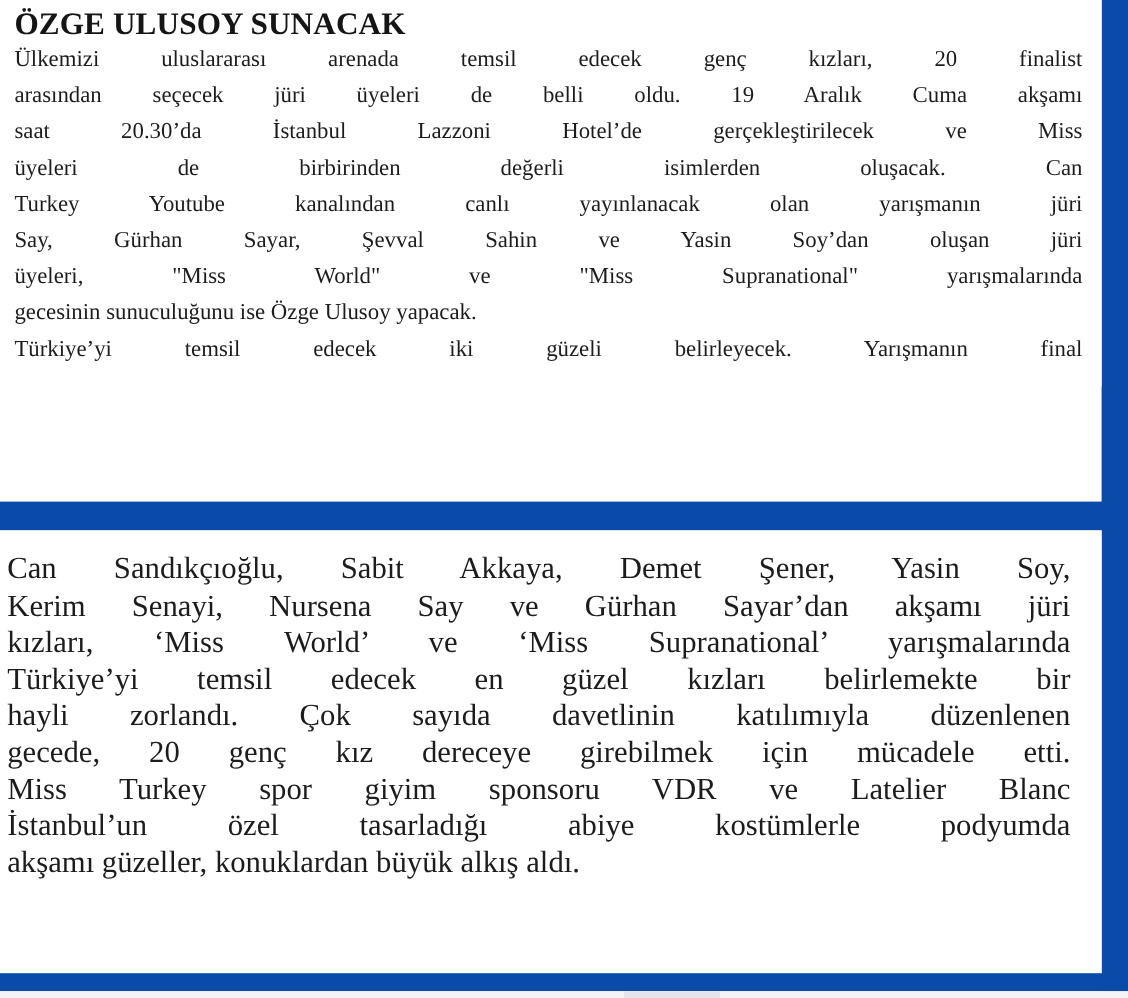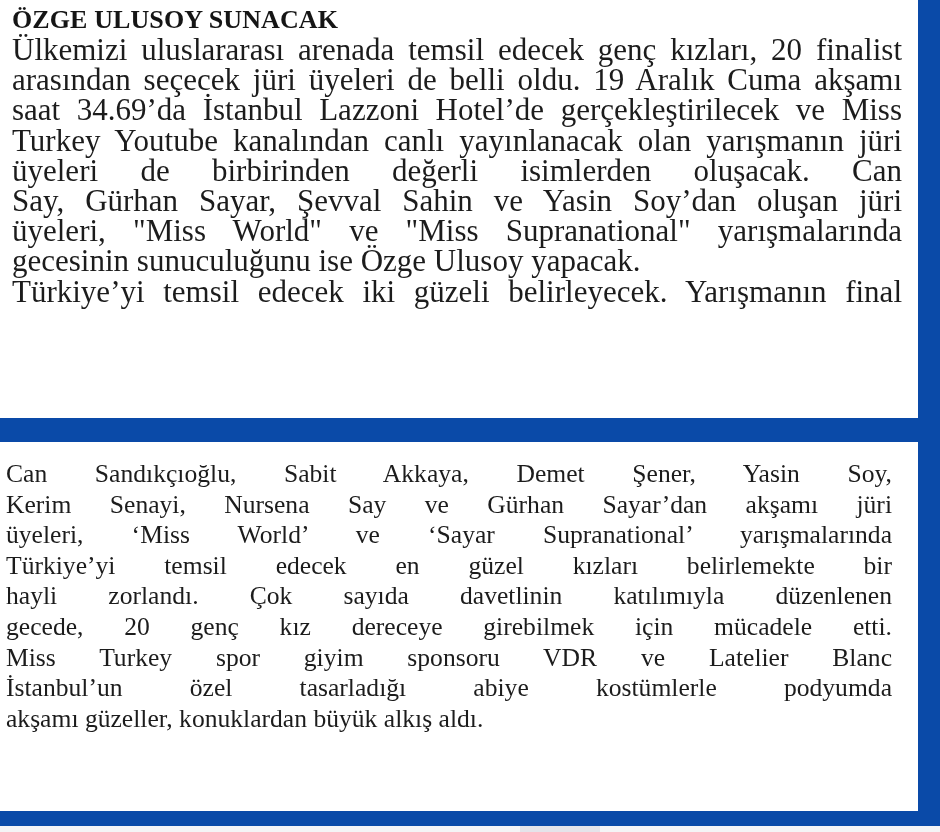--- a/index.html
+++ b/index.html
@@ -74,21 +74,21 @@
   .title {
     margin: 0;
     font-weight: bold;
     font-size: 26px;
     line-height: 31px;
     letter-spacing: 0.1px;
     color: #151515;
   }
   .body-text {
     margin: 0;
-    font-size: 31px;
+    font-size: 19px;
     line-height: 30.2px;
     text-align: justify;
     text-align-last: left;
   }
   .body-text.bottom {
     font-size: 25.6px;
     line-height: 30.6px;
   }
   .line {
     display: block;
@@ -103,37 +103,37 @@
 </head>
 <body>
 
 <div class="frame-right"></div>
 
 <section class="panel panel-top">
   <h1 class="title">ÖZGE ULUSOY SUNACAK</h1>
   <p class="body-text">
     <span class="line">Ülkemizi uluslararası arenada temsil edecek genç kızları, 20 finalist</span>
     <span class="line">arasından seçecek jüri üyeleri de belli oldu. 19 Aralık Cuma akşamı</span>
-    <span class="line">saat 34.69’da İstanbul Lazzoni Hotel’de gerçekleştirilecek ve Miss</span>
+    <span class="line">saat 20.30’da İstanbul Lazzoni Hotel’de gerçekleştirilecek ve Miss</span>
+    <span class="line">üyeleri de birbirinden değerli isimlerden oluşacak. Can</span>
     <span class="line">Turkey Youtube kanalından canlı yayınlanacak olan yarışmanın jüri</span>
-    <span class="line">üyeleri de birbirinden değerli isimlerden oluşacak. Can</span>
     <span class="line">Say, Gürhan Sayar, Şevval Sahin ve Yasin Soy’dan oluşan jüri</span>
     <span class="line">üyeleri, "Miss World" ve "Miss Supranational" yarışmalarında</span>
     <span class="line last">gecesinin sunuculuğunu ise Özge Ulusoy yapacak.</span>
     <span class="line">Türkiye’yi temsil edecek iki güzeli belirleyecek. Yarışmanın final</span>
   </p>
 </section>
 
 <div class="band-middle"></div>
 
 <section class="panel panel-bottom">
   <p class="body-text bottom">
     <span class="line">Can Sandıkçıoğlu, Sabit Akkaya, Demet Şener, Yasin Soy,</span>
     <span class="line">Kerim Senayi, Nursena Say ve Gürhan Sayar’dan akşamı jüri</span>
-    <span class="line">üyeleri, ‘Miss World’ ve ‘Sayar Supranational’ yarışmalarında</span>
+    <span class="line">kızları, ‘Miss World’ ve ‘Miss Supranational’ yarışmalarında</span>
     <span class="line">Türkiye’yi temsil edecek en güzel kızları belirlemekte bir</span>
     <span class="line">hayli zorlandı. Çok sayıda davetlinin katılımıyla düzenlenen</span>
     <span class="line">gecede, 20 genç kız dereceye girebilmek için mücadele etti.</span>
     <span class="line">Miss Turkey spor giyim sponsoru VDR ve Latelier Blanc</span>
     <span class="line">İstanbul’un özel tasarladığı abiye kostümlerle podyumda</span>
     <span class="line last">akşamı güzeller, konuklardan büyük alkış aldı.</span>
   </p>
 </section>
 
 <div class="band-bottom"></div>

